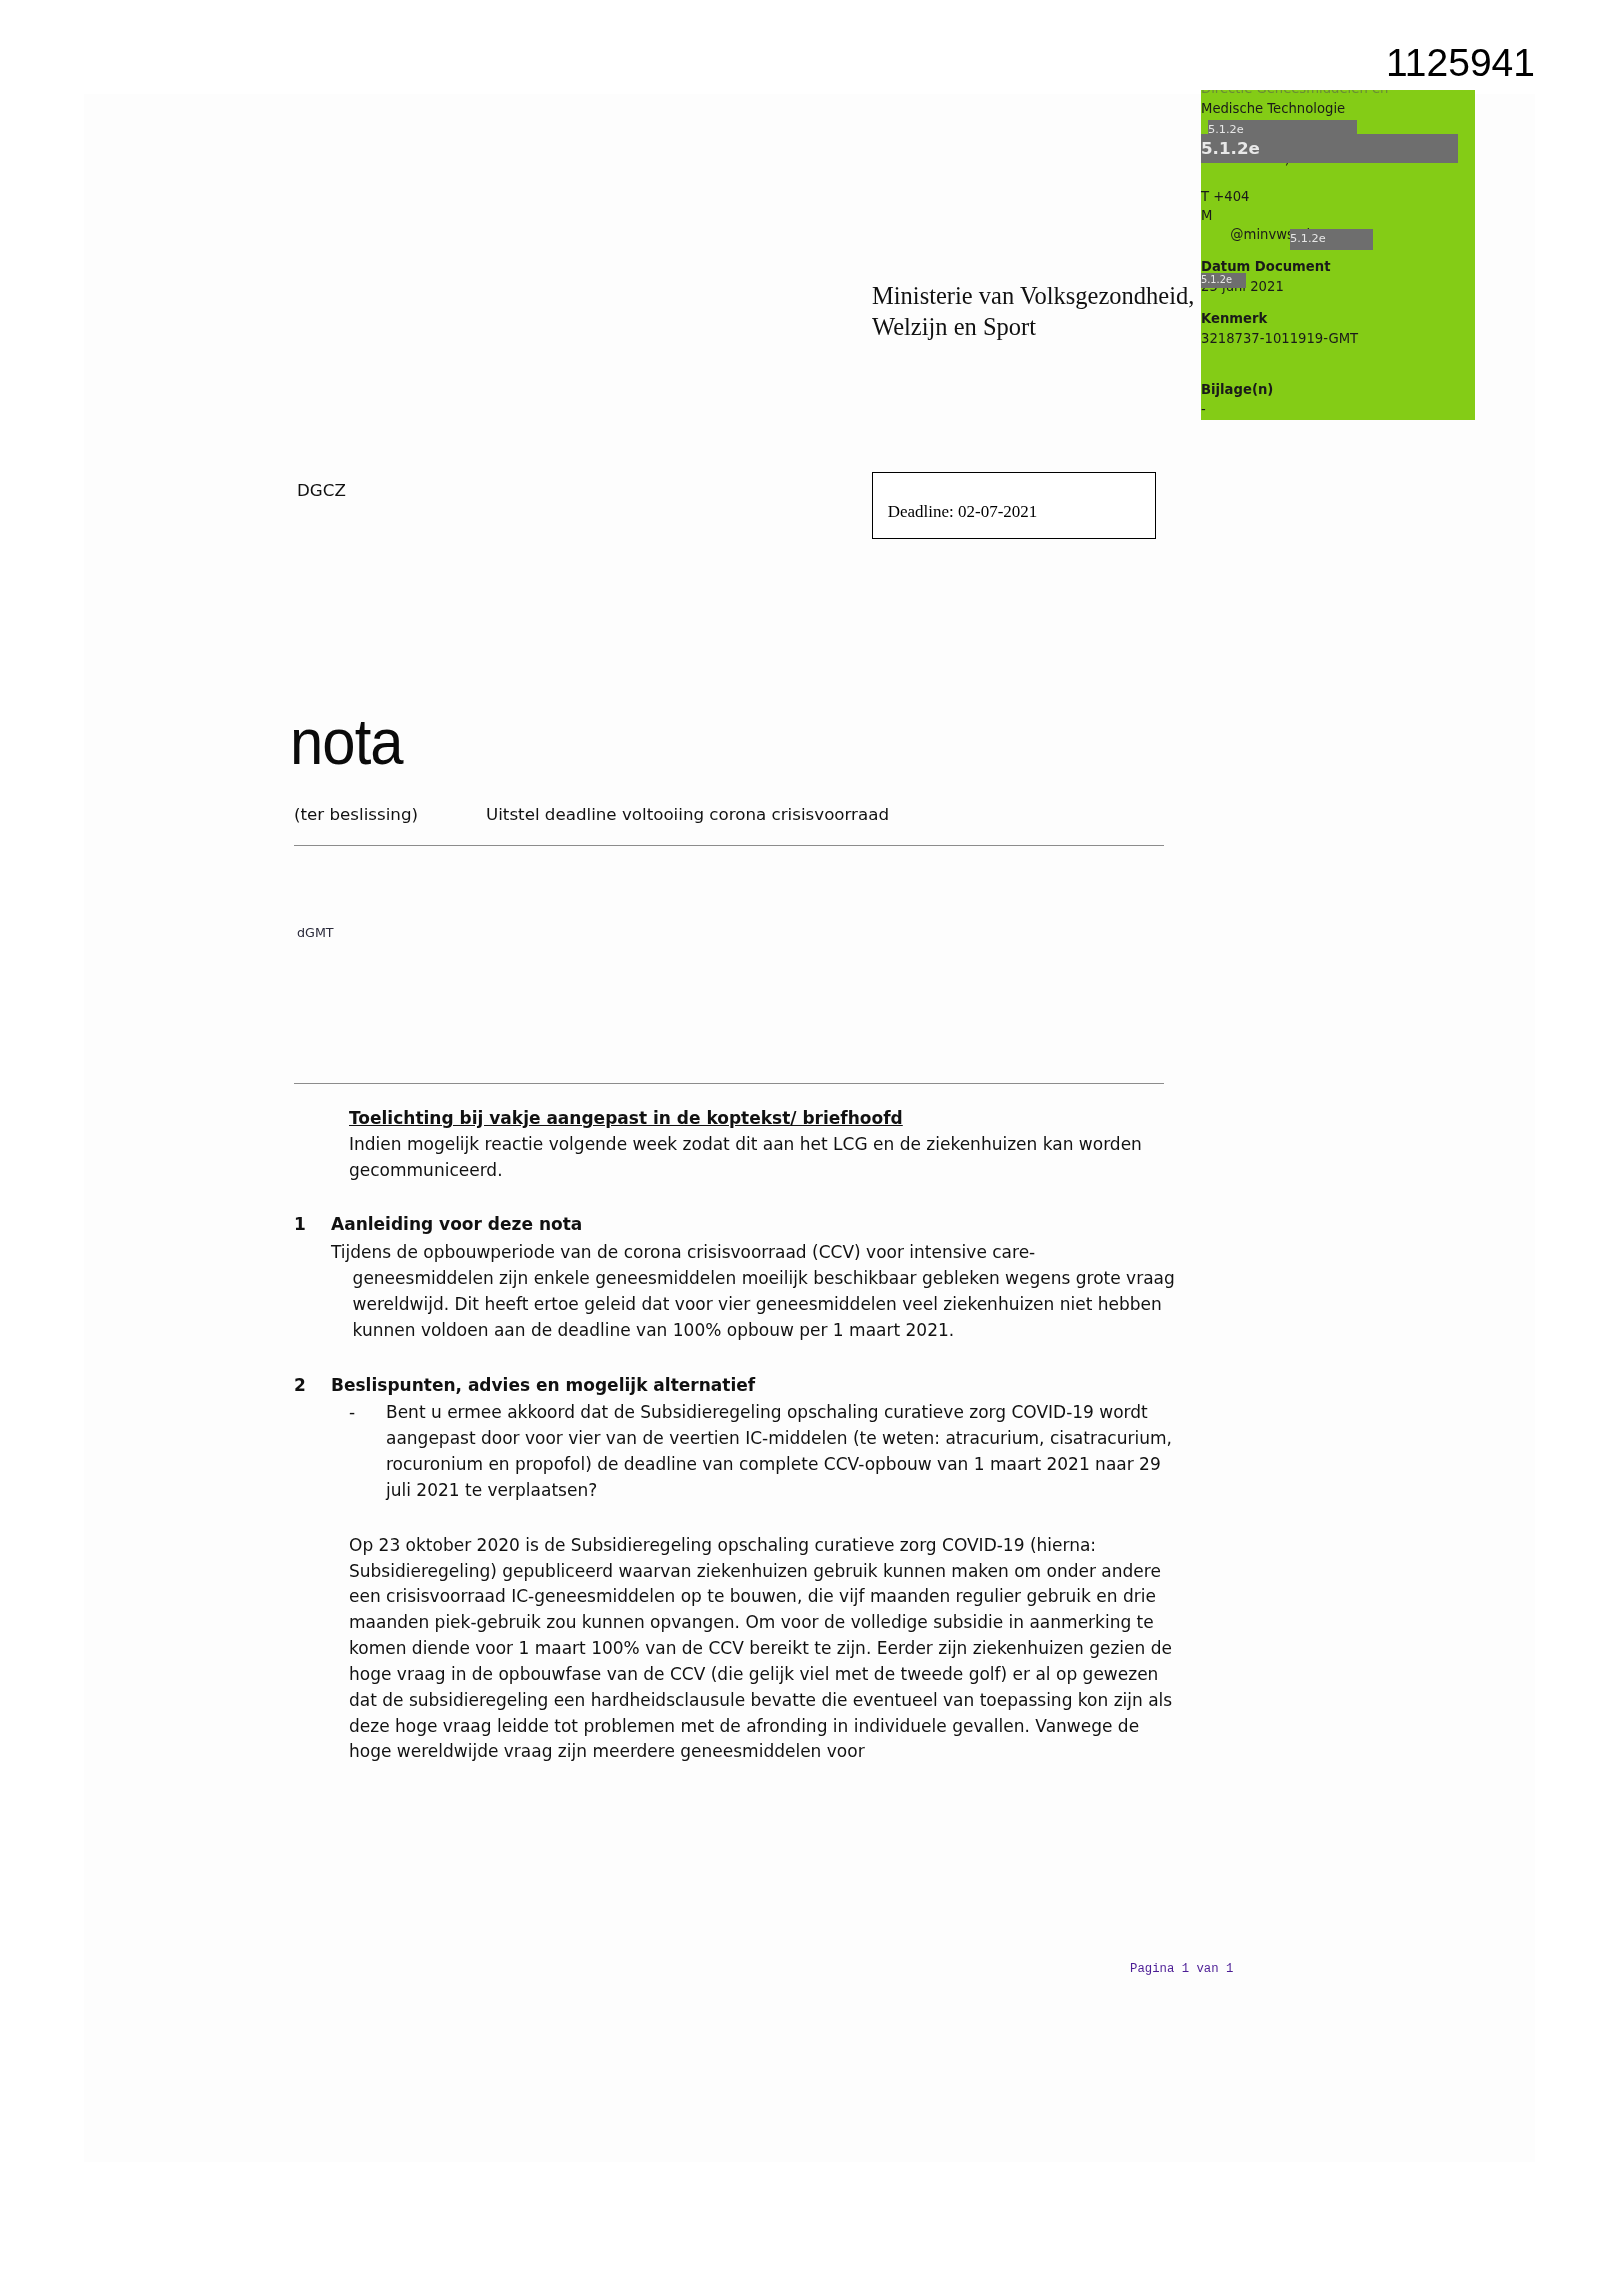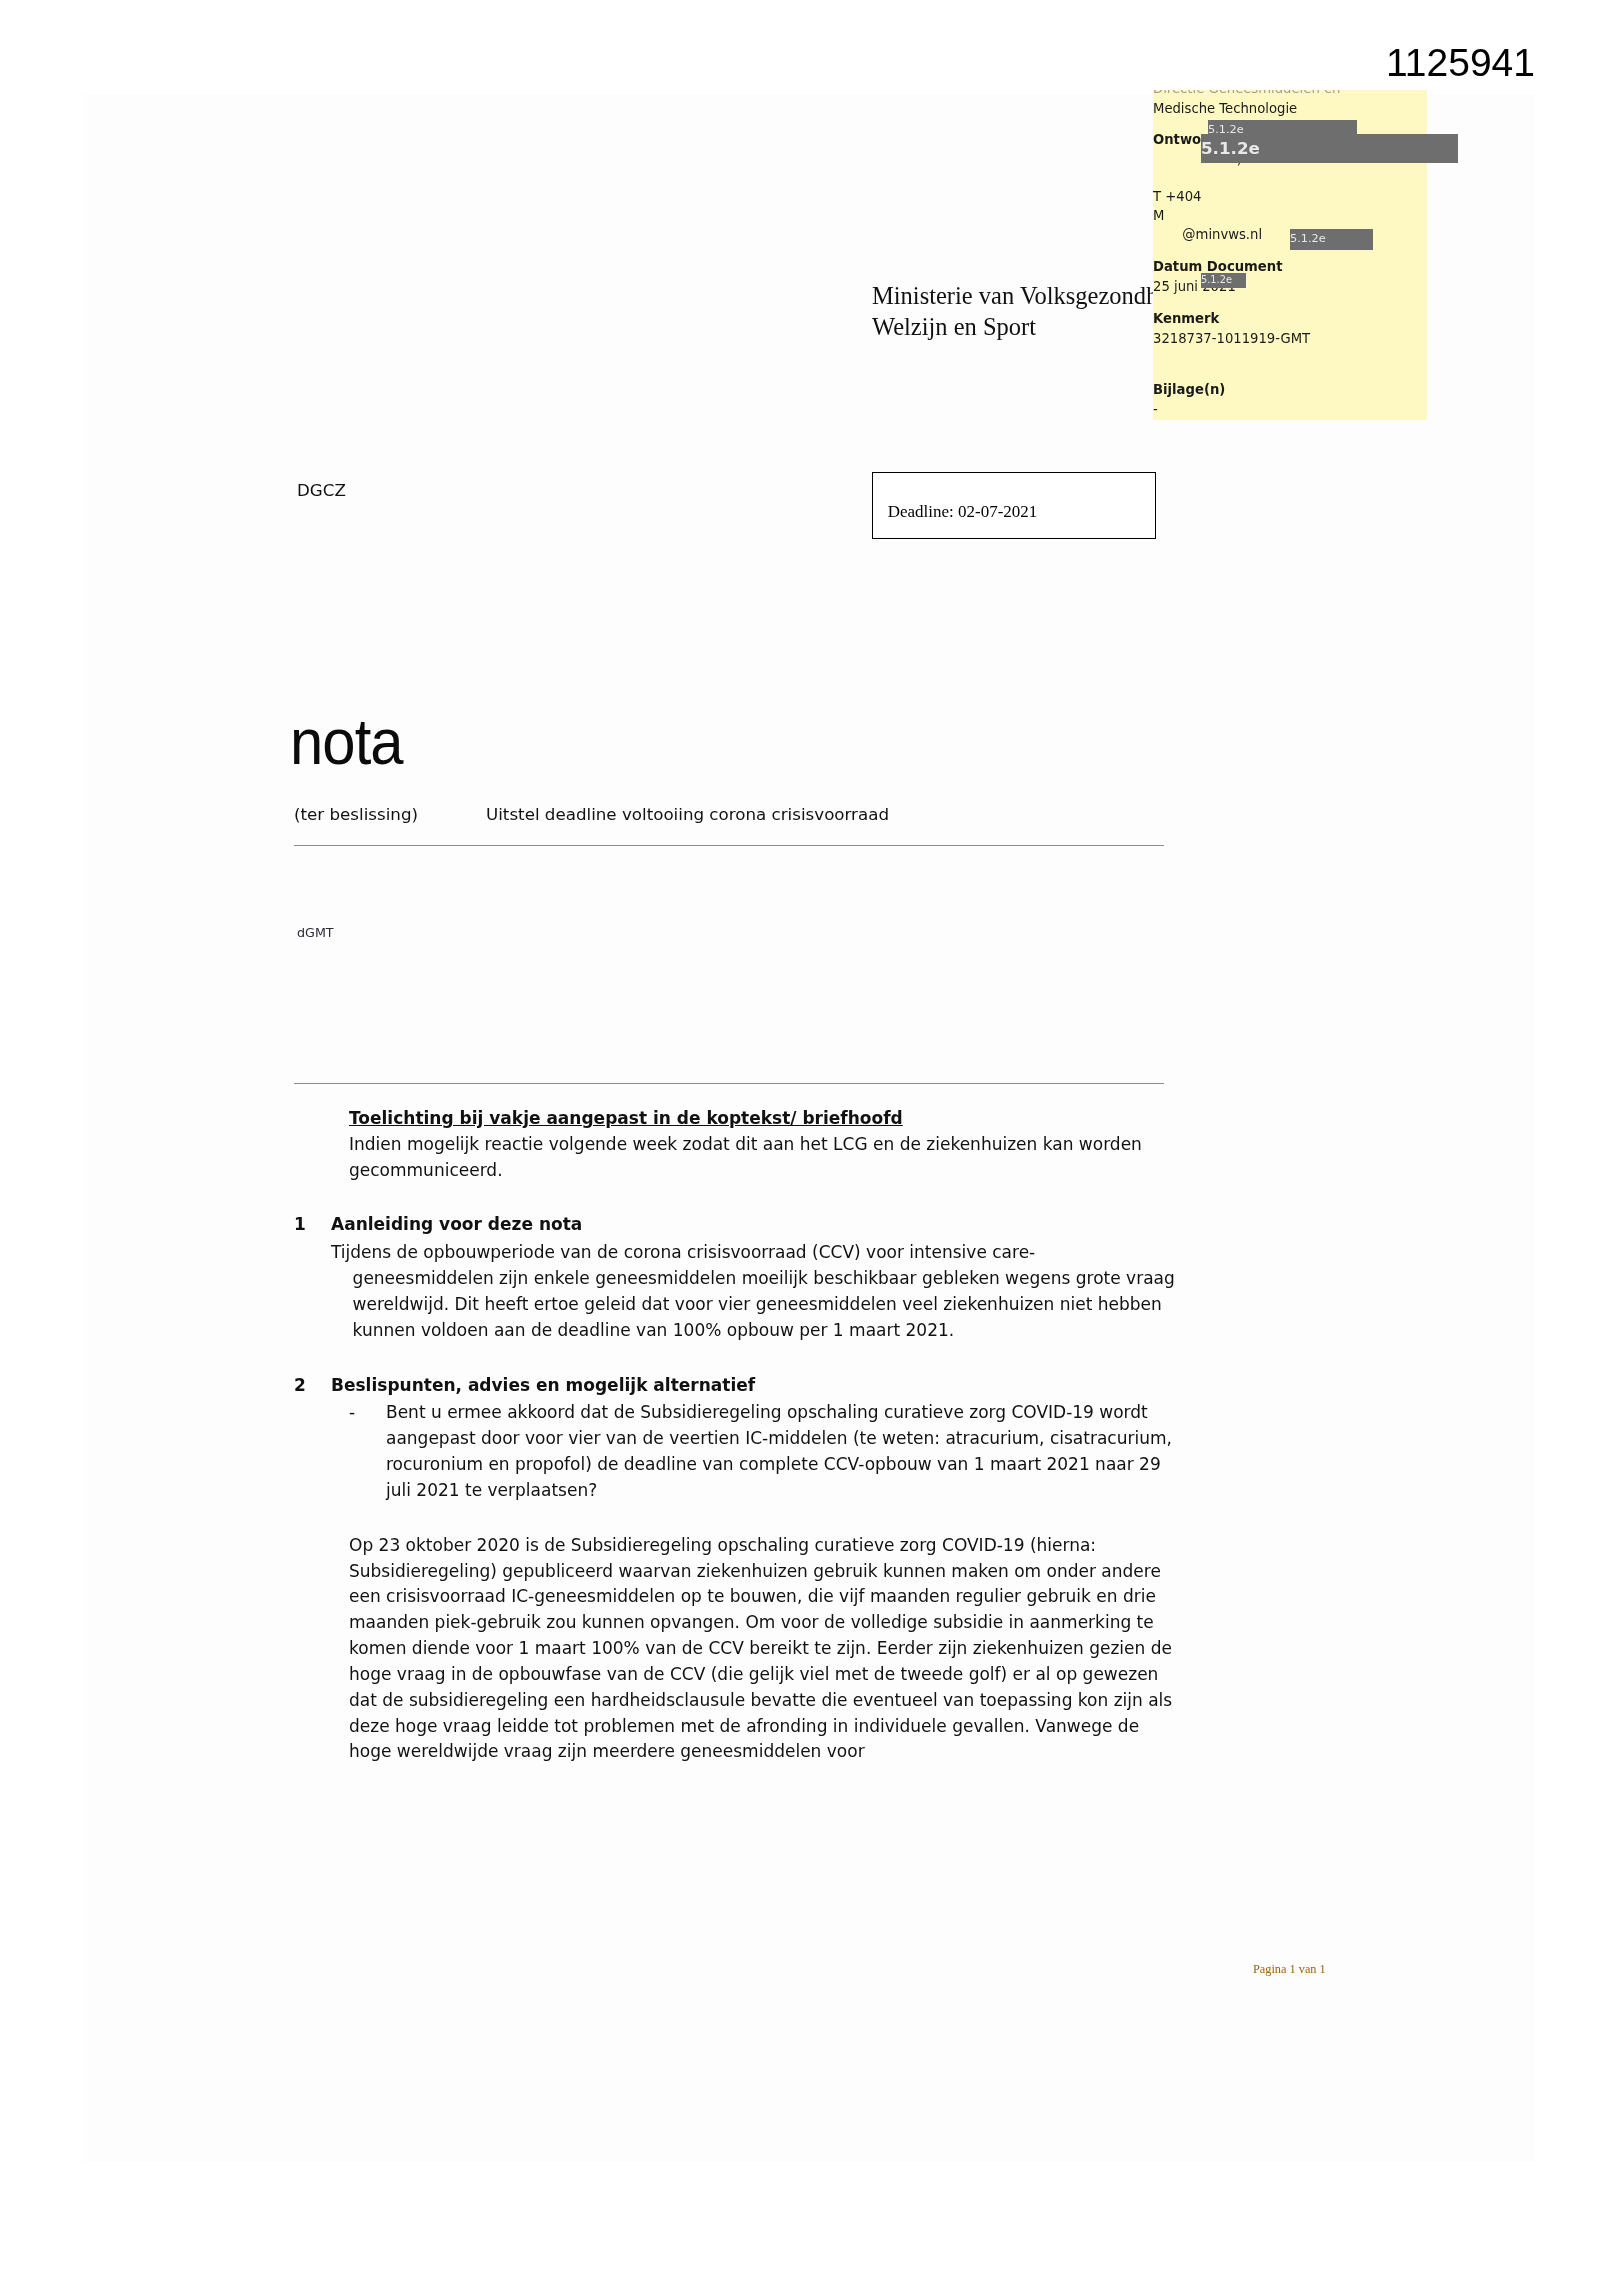--- a/index.html
+++ b/index.html
@@ -35,28 +35,28 @@
     font-size: 39px;
     font-weight: 400;
     letter-spacing: 0px;
     color: #000000;
     white-space: nowrap;
   }
 
   
   #letterhead {
     position: absolute;
-    left: 1153px;
+    left: 1201px;
     top: 90px;
     width: 274px;
     font-family: "DejaVu Sans", sans-serif;
     font-size: 13.2px;
     line-height: 1.42;
     color: #1a1a1a;
-    background: #fef9c3;
+    background: #84cc16;
     z-index: 5;
   }
   #letterhead .lh-dir1 {
     
     height: 8.8px;
     overflow: hidden;
     line-height: 1.42;
     color: #555;
     opacity: .55;
     margin-bottom: 1px;
@@ -278,25 +278,25 @@
     top: 0;
   }
   #body-content .para-block {
     margin-top: 29px;
     margin-left: 55px;
   }
 
   
   #footer {
     position: absolute;
-    left: 1253px;
+    left: 1130px;
     top: 1962px;
-    font-family: Liberation Serif, serif;
+    font-family: Liberation Mono, monospace;
     font-size: 12.3px;
-    color: #a16207;
+    color: #4c1d95;
     white-space: nowrap;
   }
 </style>
 </head>
 <body>
 
 <div id="page-sheet"></div>
 
 <div id="scan-number">1125941</div>
 

